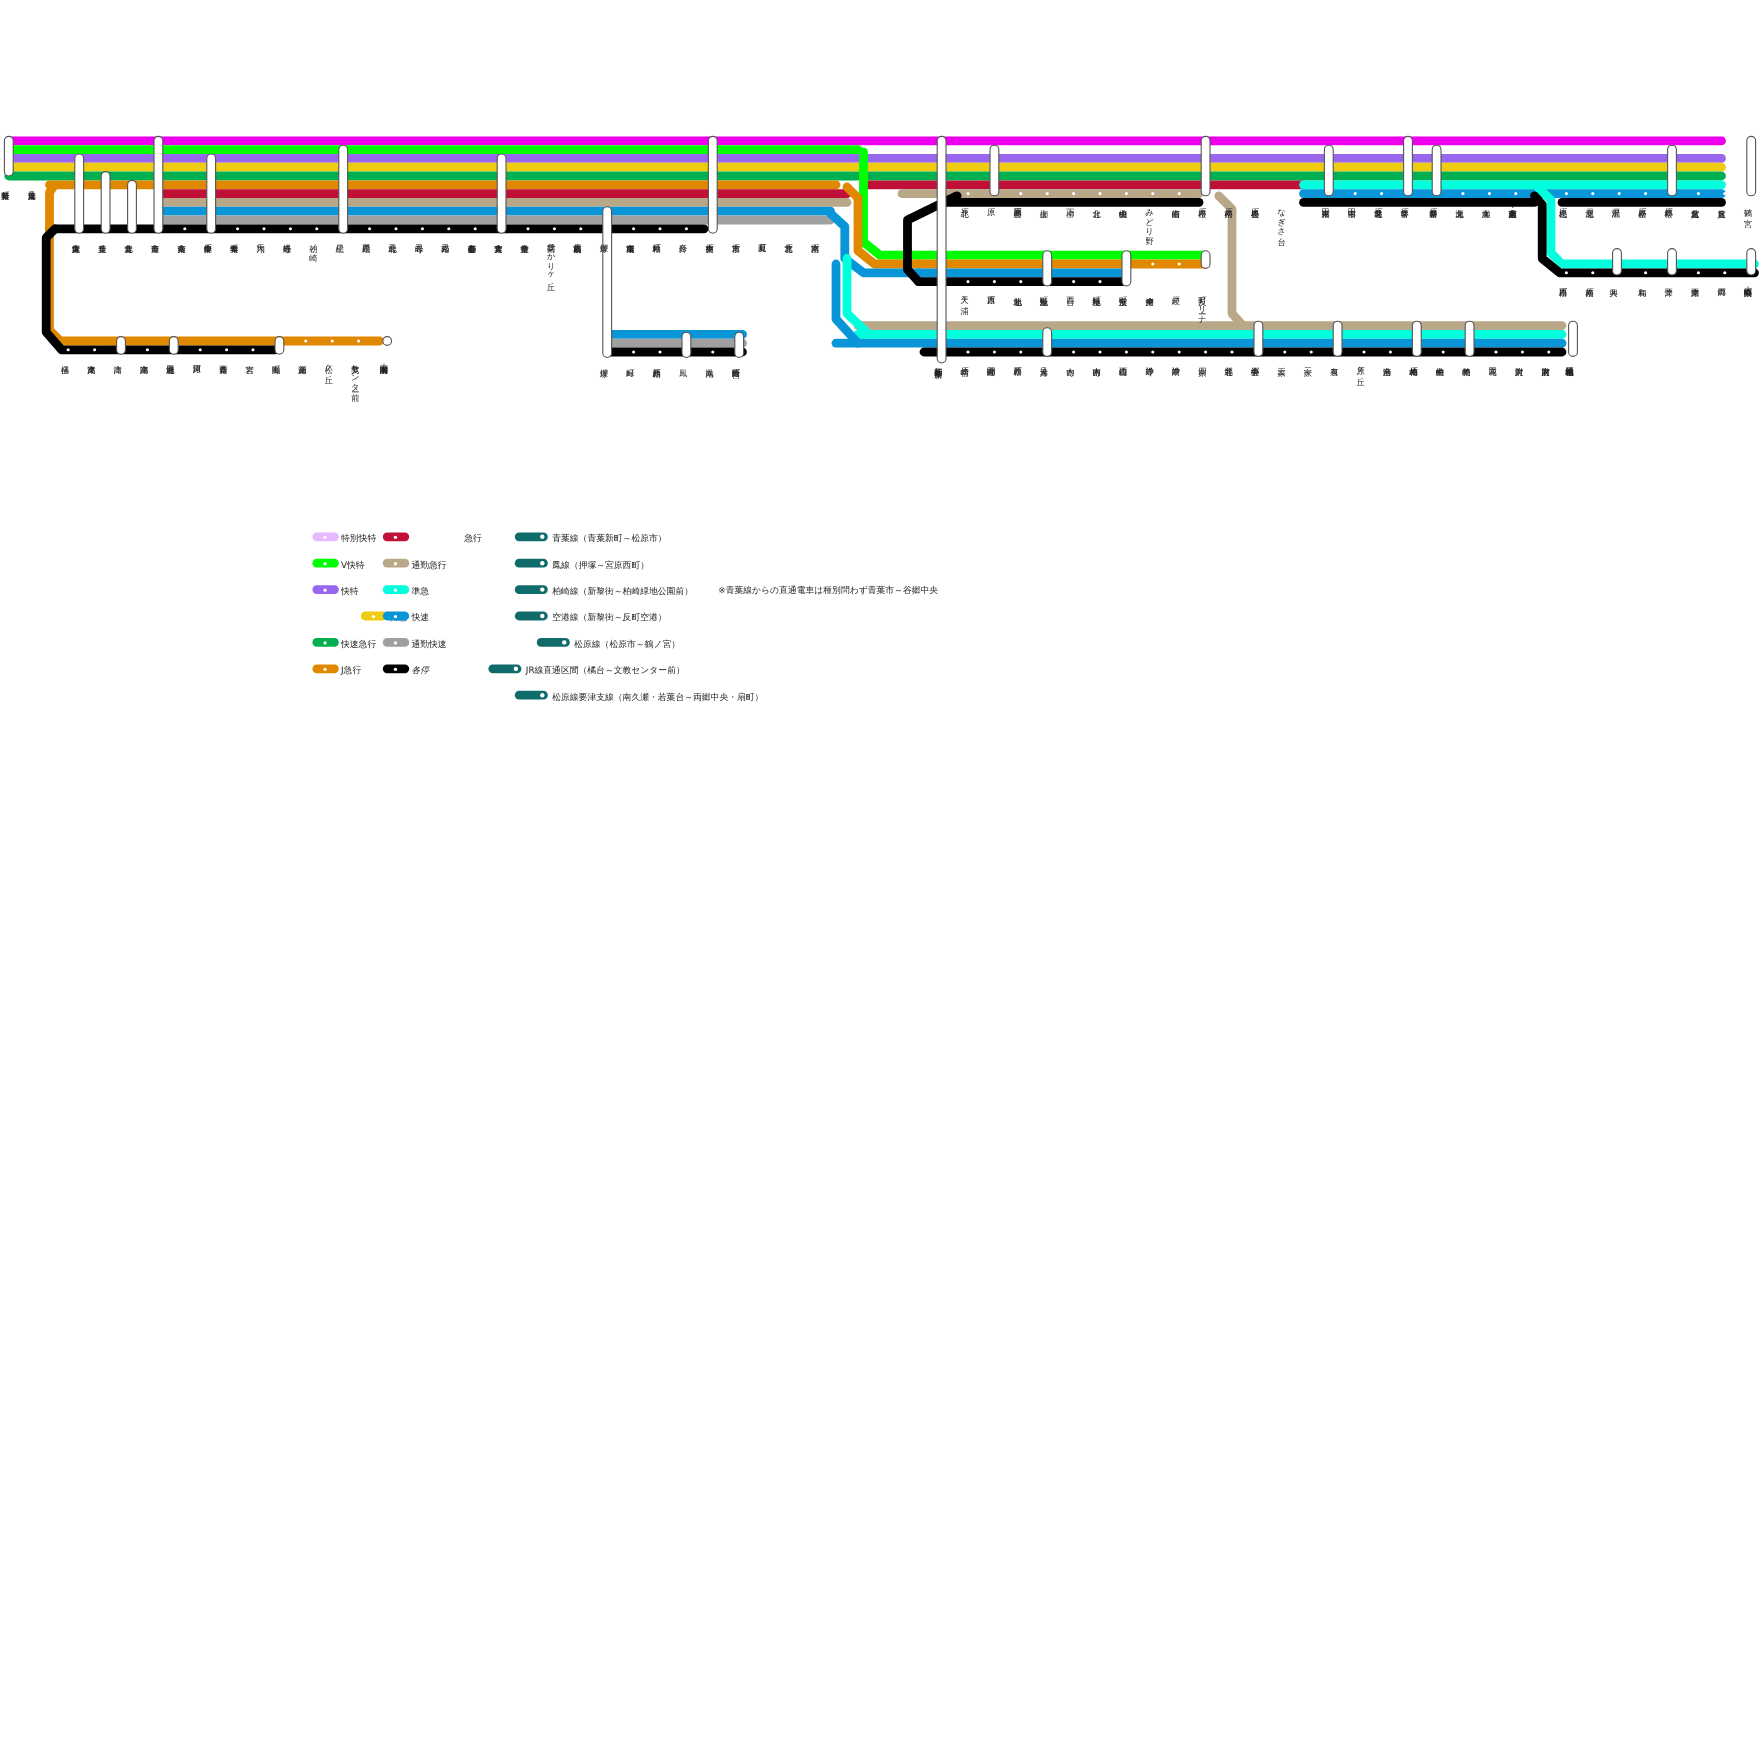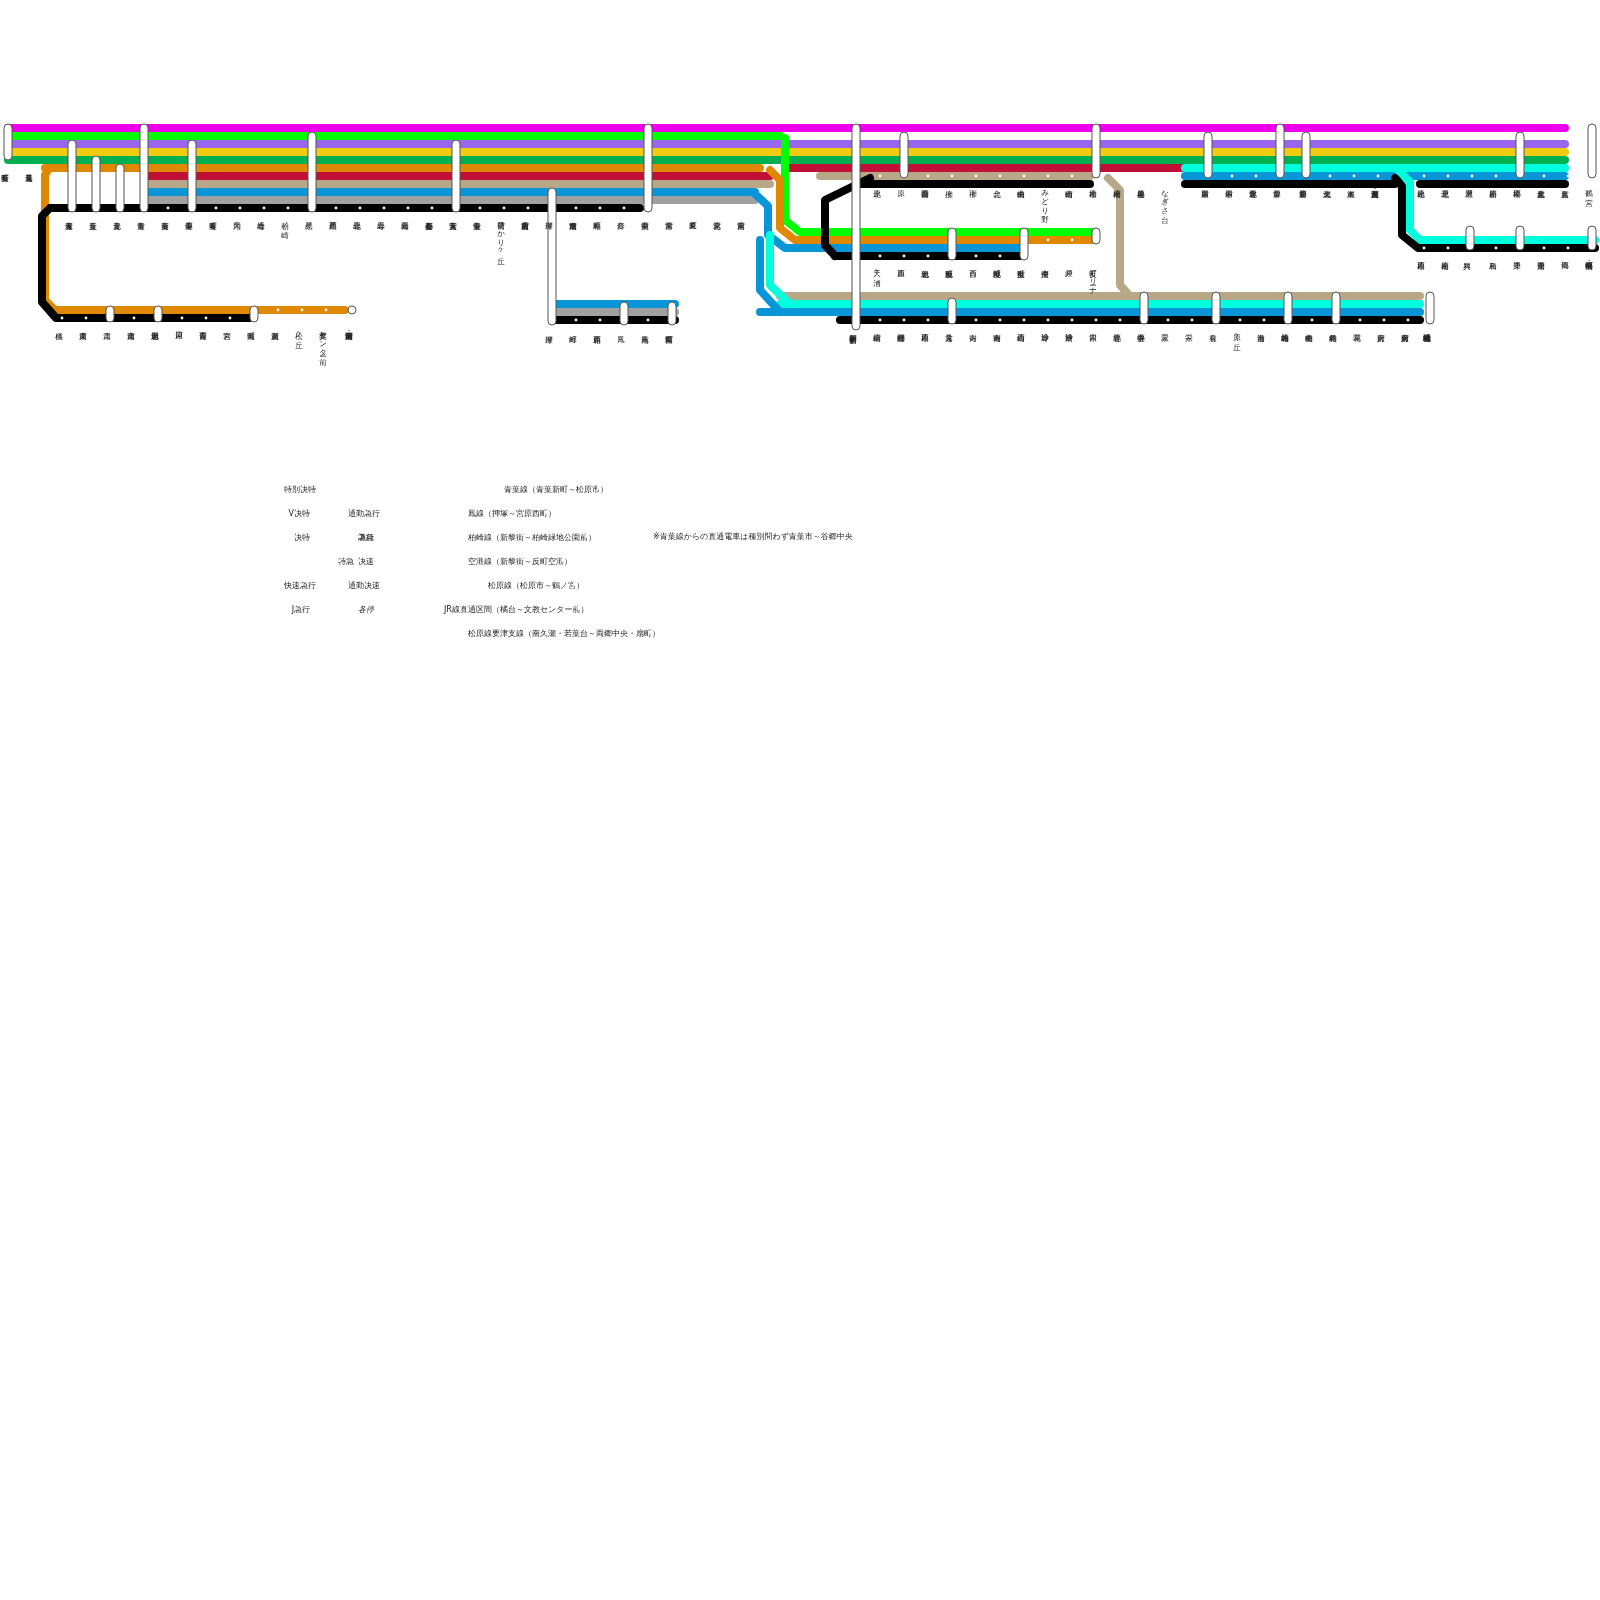--- a/index.html
+++ b/index.html
@@ -1,21 +1,21 @@
 <!DOCTYPE html>
 <html><head>
 <meta charset="utf-8">
 <style>
   html, body { margin:0; padding:0; background:#ffffff; }
   body { width:1600px; height:1600px; position:relative; overflow:hidden;
          font-family:"DejaVu Sans", sans-serif; }
   #map { position:absolute; left:0; top:0; }
   .st-label { font-size:7.5px; fill:#222; writing-mode:vertical-rl; }
   .legend { position:absolute; font-size:8px; color:#222; }
-  .leg-item { position:absolute; height:10px; display:flex; align-items:flex-end; white-space:nowrap;flex-direction:column; }
+  .leg-item { position:absolute; height:10px; display:flex; align-items:flex-start; white-space:nowrap; }
   .leg-pill { width:24px; height:8px; border-radius:4px; position:relative; margin-right:2px; }
   .leg-pill::after { content:""; position:absolute; left:10px; top:2.5px; width:3px; height:3px; border-radius:50%; background:#fff; }
   .leg-line-pill { width:30px; height:8px; border-radius:4px; position:relative; margin-right:4px; }
   .leg-line-pill::after { content:""; position:absolute; right:3px; top:2px; width:4px; height:4px; border-radius:50%; background:#fff; }
   .leg-text { font-size:8px; color:#222; }
   .note { position:absolute; font-size:8px; color:#222; white-space:nowrap; }
 </style>
 </head>
 <body>
 
@@ -354,21 +354,21 @@
       <div class="leg-item" style="left: 348px; top: 580px;">
         <span class="leg-pill" style="background: rgb(160, 160, 160);"></span>
         <span class="leg-text">通勤快速</span>
       </div>
       <div class="leg-item" style="left: 348px; top: 604px; font-style: italic;">
         <span class="leg-pill" style="background: rgb(0, 0, 0);"></span>
         <span class="leg-text">各停</span>
       </div>
     </div>
   <div id="leg-lines">
-      <div class="leg-item" style="left: 468px; top: 484px; margin-left: 36px;">
+      <div class="leg-item" style="left: 468px; top: 484px;">
         <span class="leg-line-pill" style="background: rgb(16, 107, 107);"></span>
         <span class="leg-text">青葉線（青葉新町～松原市）</span>
       </div>
       <div class="leg-item" style="left: 468px; top: 508px;">
         <span class="leg-line-pill" style="background: rgb(16, 107, 107);"></span>
         <span class="leg-text">鳳線（押塚～宮原西町）</span>
       </div>
       <div class="leg-item" style="left: 468px; top: 532px;">
         <span class="leg-line-pill" style="background: rgb(16, 107, 107);"></span>
         <span class="leg-text">柏崎線（新黎街～柏崎緑地公園前）</span>

